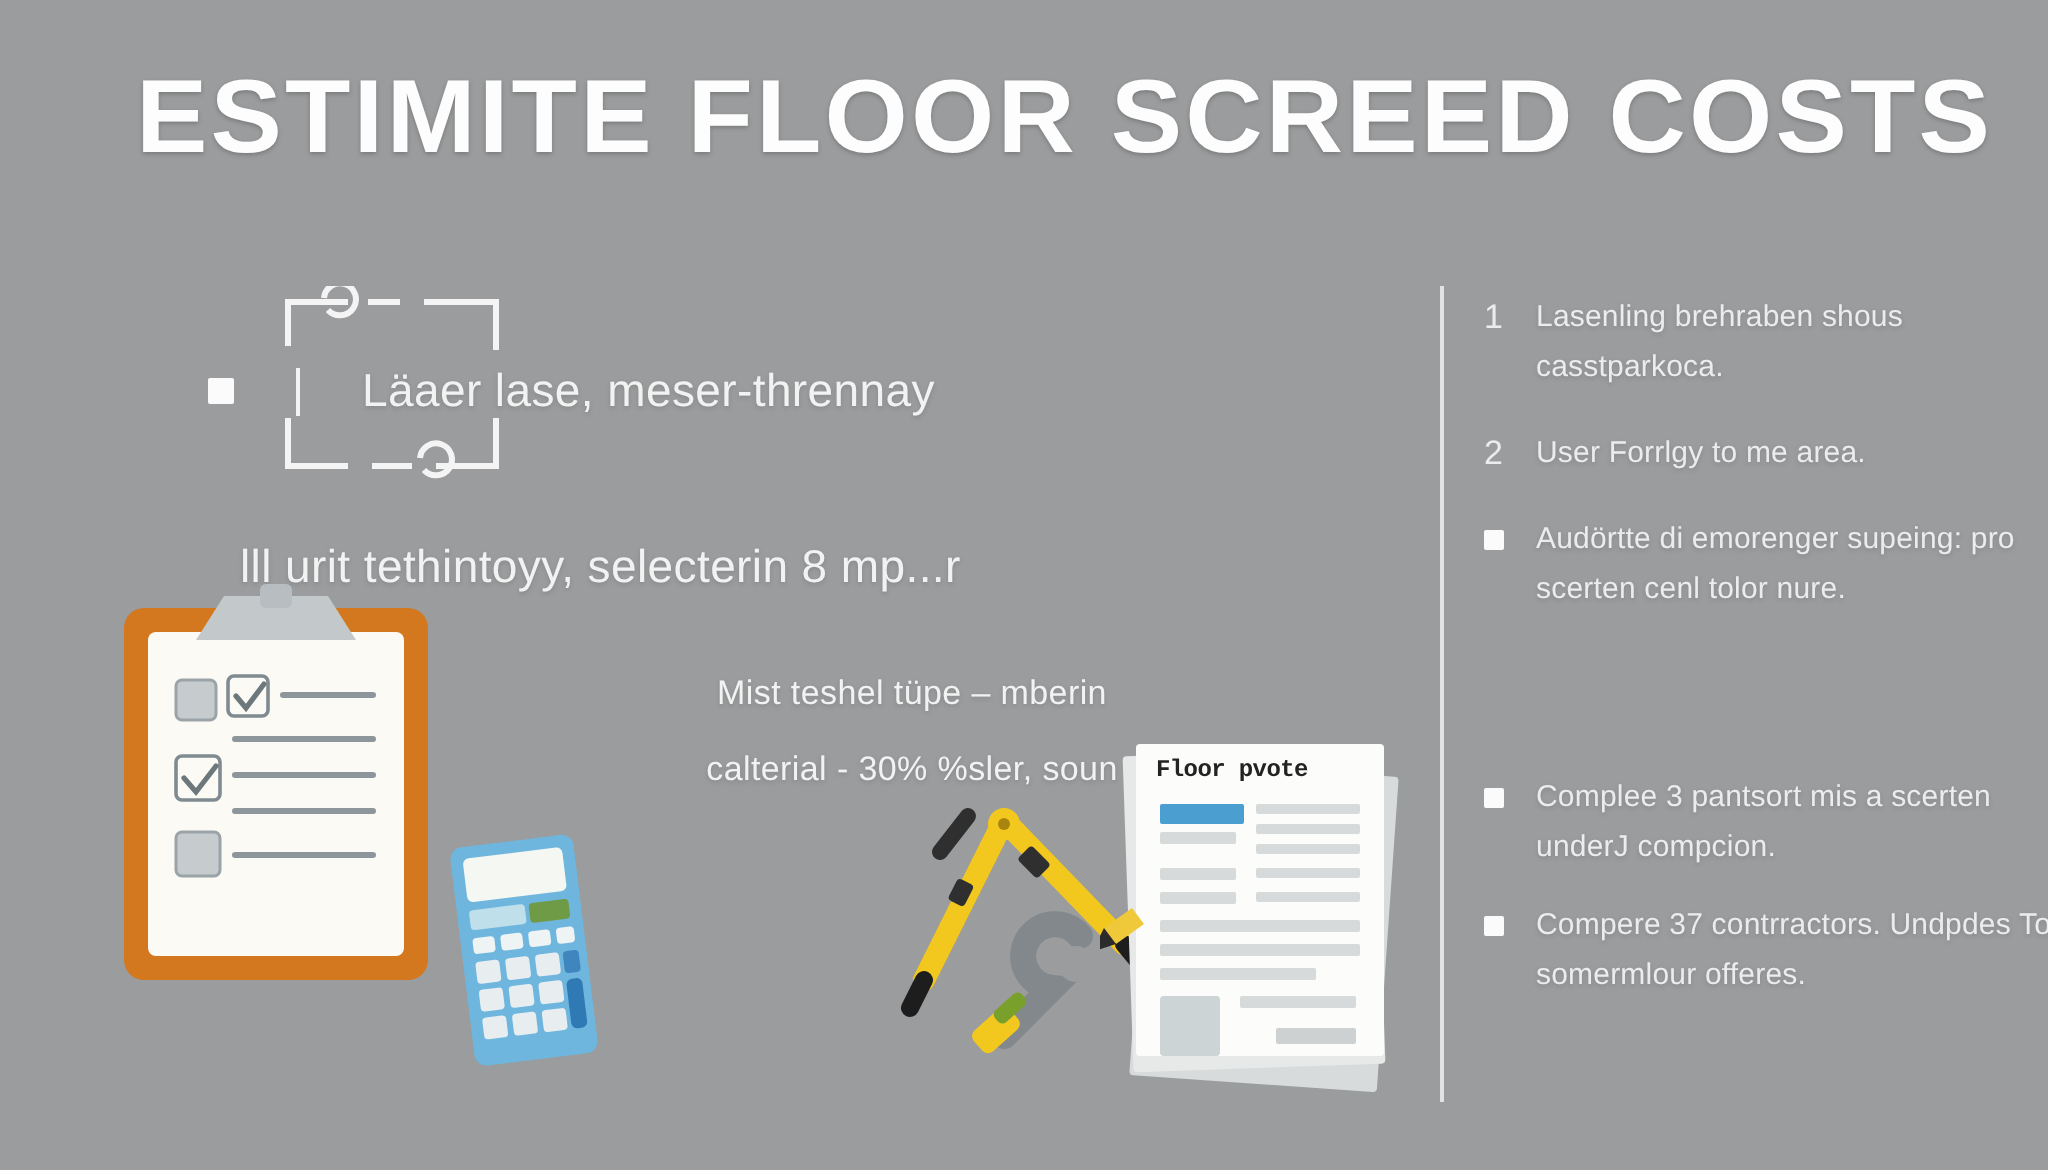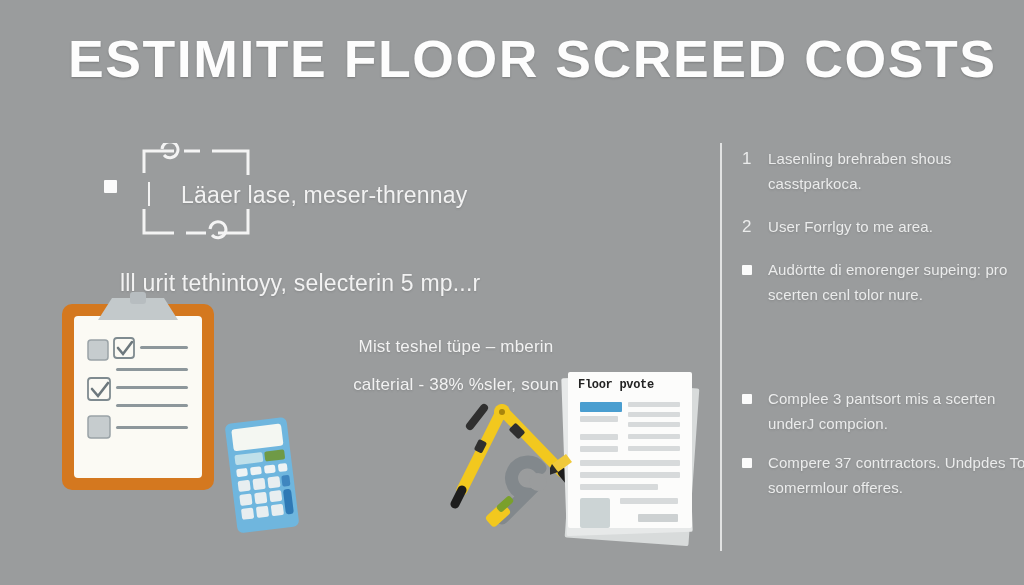--- a/index.html
+++ b/index.html
@@ -41,21 +41,21 @@
   }
 
   .sq-bullet{
     display:inline-block;width:13px;height:13px;background:#fbfbfb;
     vertical-align:middle;flex:none;border-radius:1px;
   }
   .sq-bullet.sm{width:10px;height:10px;}
 
   .l-row1{
     position:absolute;left:74px;top:180px;width:600px;
-    display:flex;align-items:flex-start;gap:31px;
+    display:flex;align-items:center;gap:31px;
   }
   .l-row1 .bar{
     width:2px;height:24px;background:#f3f3f3;flex:none;margin-top:2px;
   }
   .l-text{
     color:#f2f2f2;font-size:23px;line-height:30px;font-weight:300;
     letter-spacing:.2px;text-shadow:0 1px 2px rgba(80,80,80,.25);
   }
 
   .l-row2{
@@ -131,26 +131,26 @@
       </svg>
     </div>
 
     <div class="l-row1">
       <span class="sq-bullet"></span>
       <span class="bar"></span>
       <span class="l-text">Läаer lase, meser-thrennay</span>
     </div>
 
     <div class="l-row2">
-      <span class="l-text">lll urit tethintoyy, selecterin 5 mp...r</span>
+      <span class="l-text">lll urit tethintoyy, selecterin 8 mp...r</span>
     </div>
 
     <div class="l-row3">
       <div class="l-text">Mist teshel tüpe – mberin</div>
-      <div class="l-text">calterial - 38% %sler, soun</div>
+      <div class="l-text">calterial - 30% %sler, soun</div>
     </div>
 
     <div class="clipboard">
       <svg width="168" height="205" viewBox="0 0 168 205">
         <rect x="8" y="14" width="152" height="186" rx="10" fill="#d4781f"></rect>
         <rect x="20" y="26" width="128" height="162" rx="4" fill="#fbfaf4"></rect>
         <path d="M58 8 h52 l14 22 h-80 z" fill="#c3c9cb"></path>
         <rect x="76" y="2" width="16" height="12" rx="3" fill="#b7bdc0"></rect>
         <rect x="34" y="50" width="20" height="20" rx="3" fill="#c6ccce" stroke="#9aa3a7" stroke-width="1.5"></rect>
         <rect x="60" y="48" width="20" height="20" rx="3" fill="#fbfaf4" stroke="#7f8b90" stroke-width="1.8"></rect>

